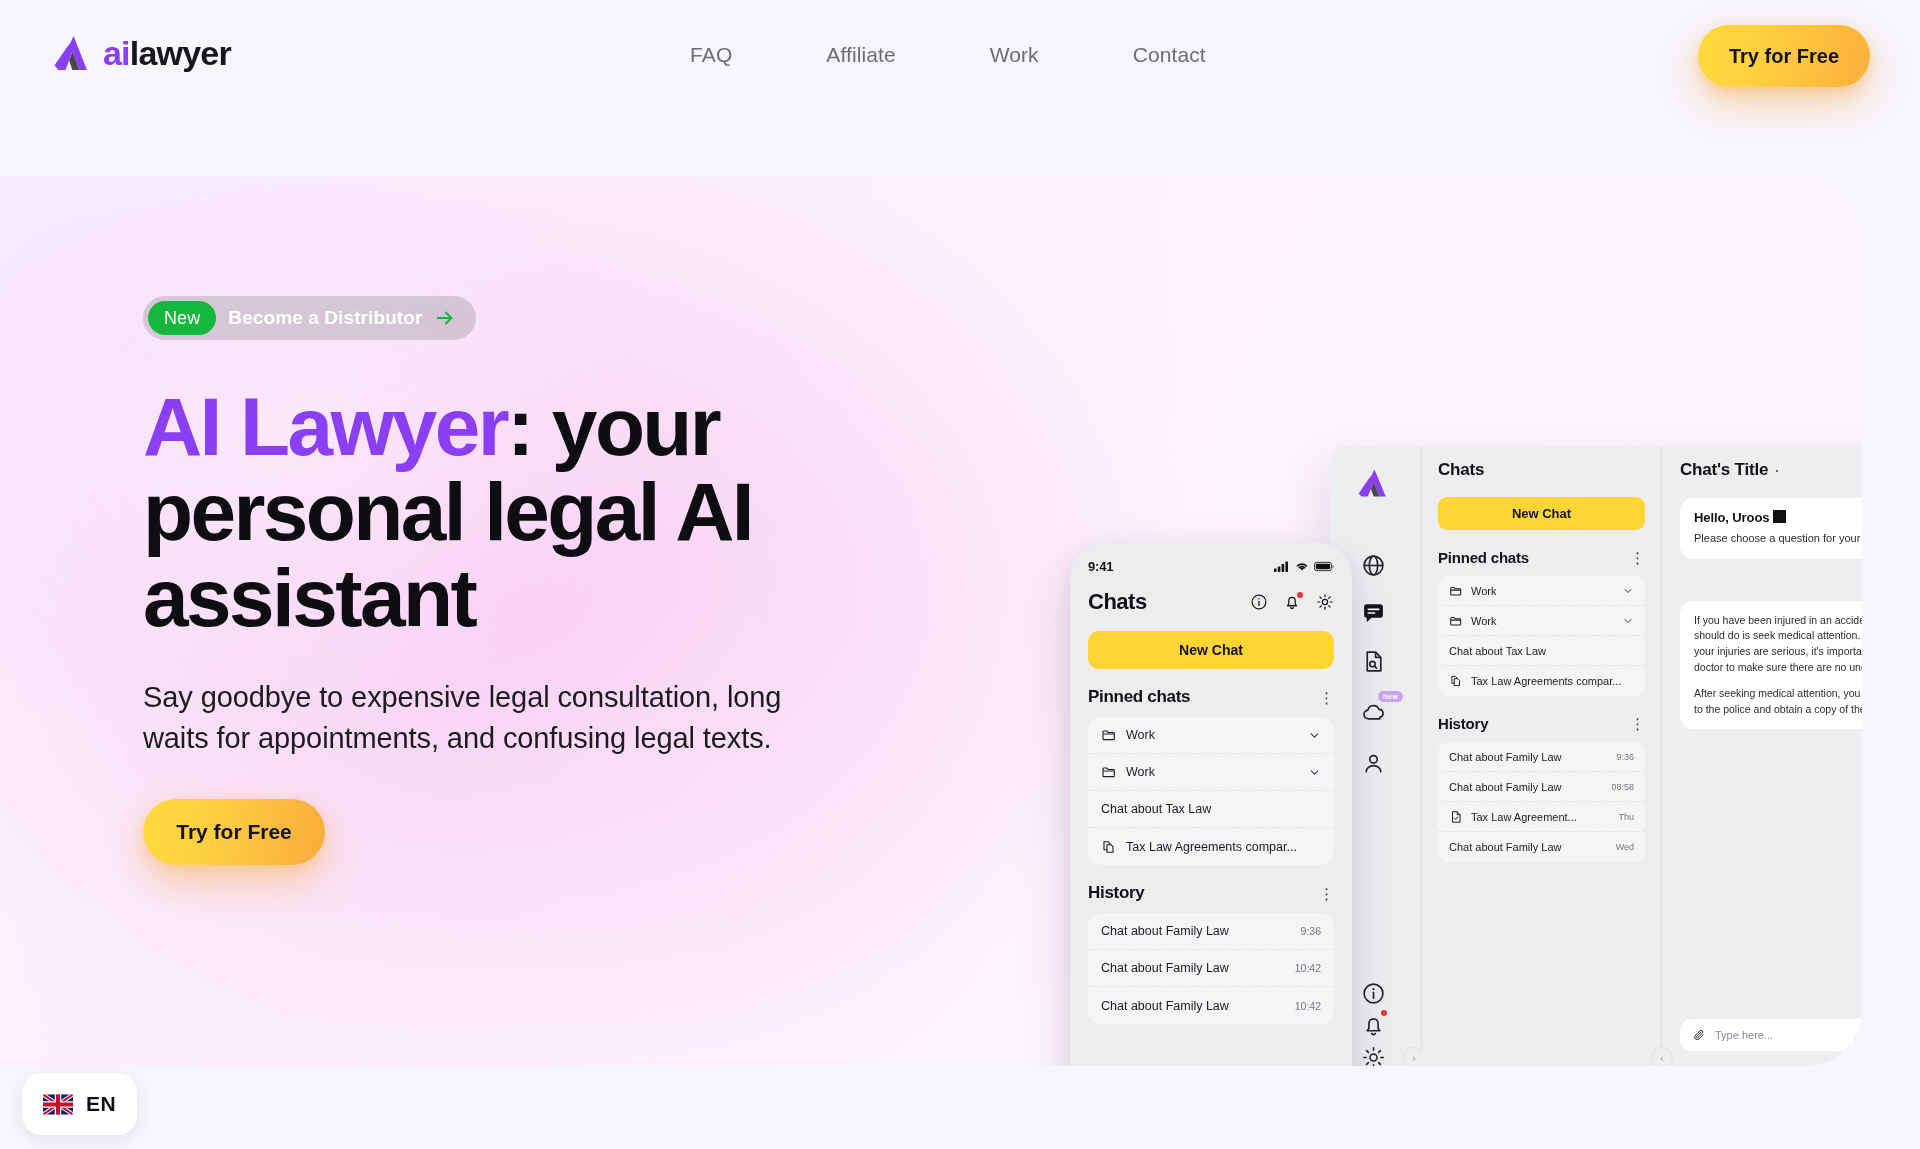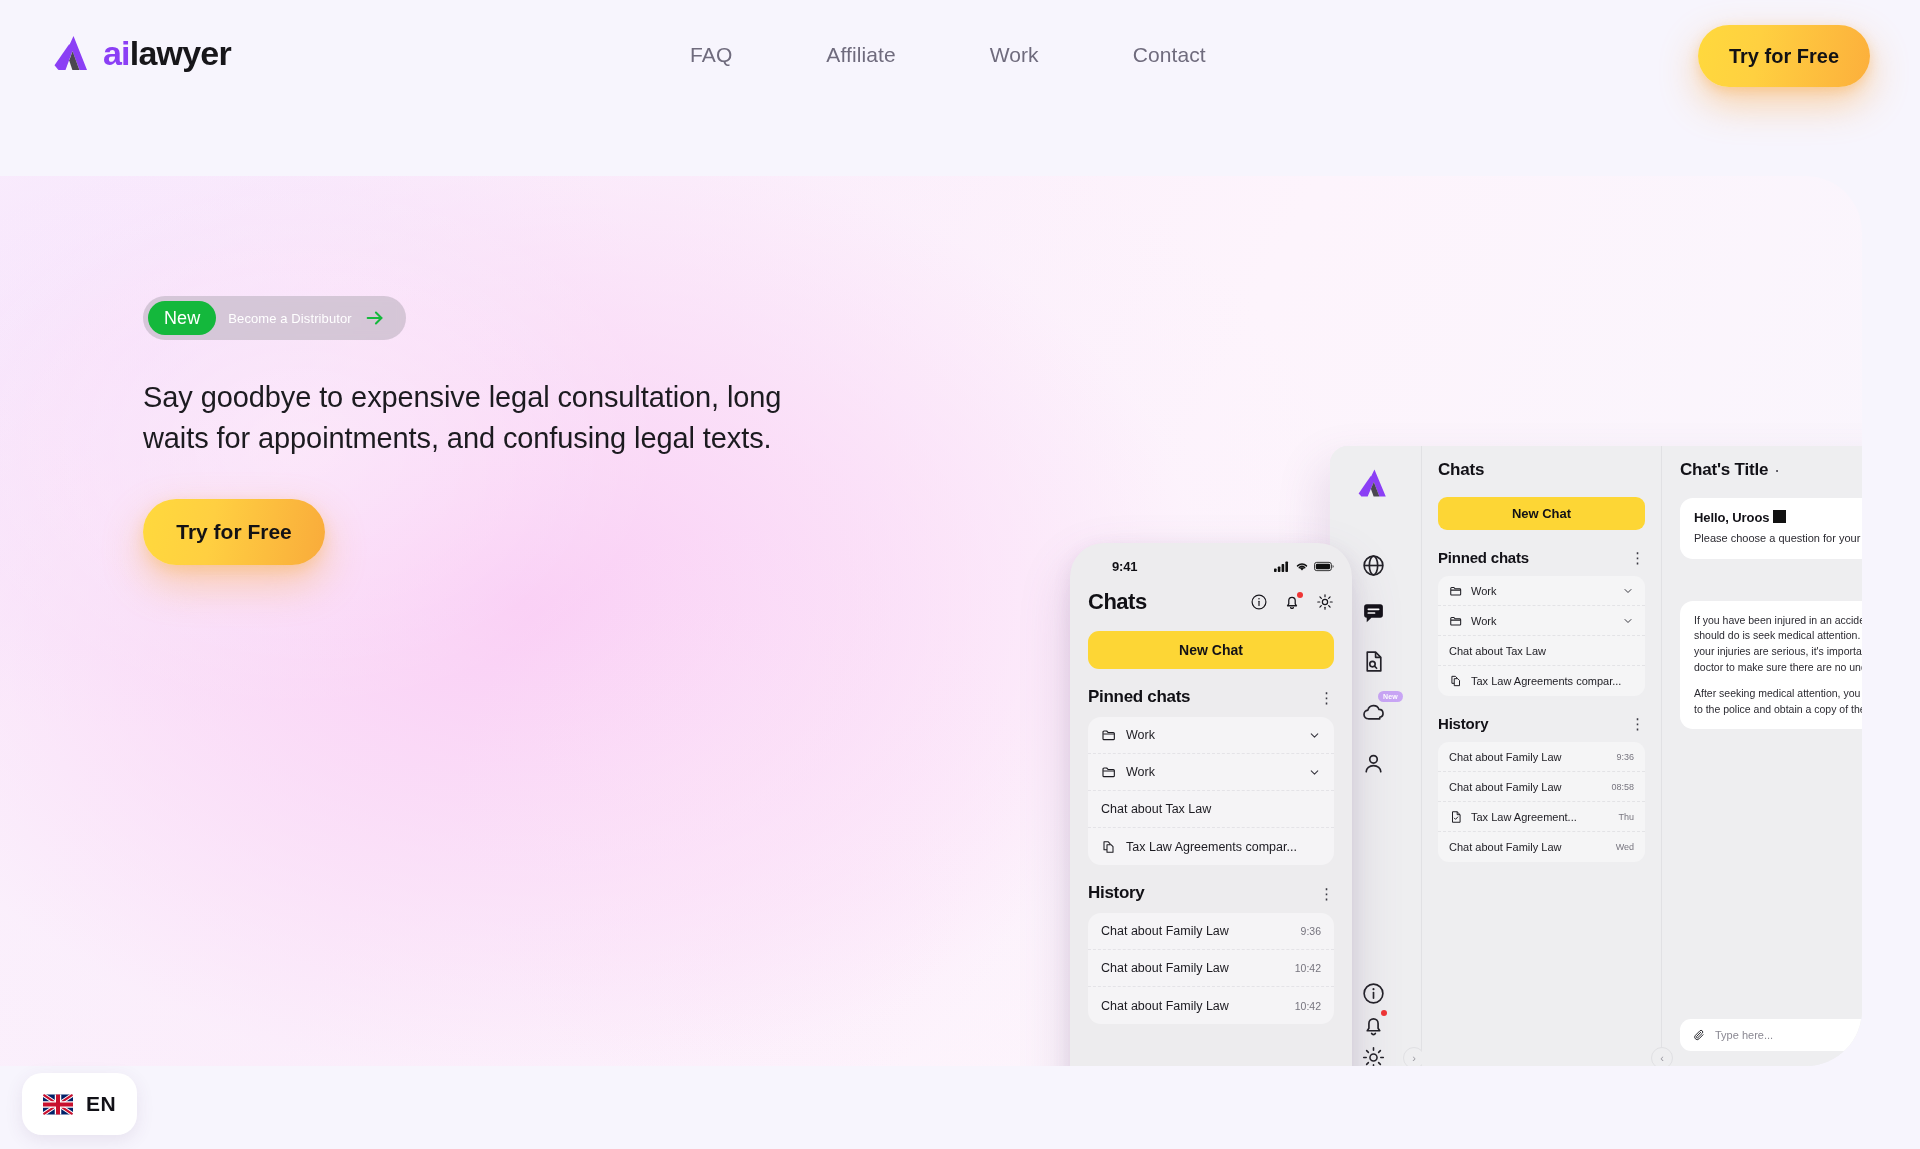--- a/index.html
+++ b/index.html
@@ -132,22 +132,22 @@
     padding: 0 16px;
     border-radius: 18px;
     background: #14b83c;
     color: #ffffff;
     font-size: 18px;
     font-weight: 500;
     letter-spacing: 0.1px;
   }
   .badge-label {
     color: #ffffff;
-    font-size: 13px;
-    font-weight: 400;
+    font-size: 19px;
+    font-weight: 700;
     letter-spacing: 0.1px;
   }
   .badge-arrow { width: 22px; height: 22px; display:block; }
 
   .headline {
     margin-top: 44px;
     font-size: 82px;
     line-height: 1.04;
     font-weight: 700;
     letter-spacing: -2.6px;
@@ -404,21 +404,21 @@
     overflow: hidden;
     padding: 0 18px;
   }
   .ph-status {
     height: 38px;
     display: flex;
     align-items: center;
     justify-content: space-between;
     padding-top: 8px;
   }
-  .ph-time { font-size: 13px; font-weight: 700; color: #111015; letter-spacing: -0.2px; margin-left: 24px; }
+  .ph-time { font-size: 13px; font-weight: 700; color: #111015; letter-spacing: -0.2px; }
   .ph-stat-icons { display: flex; align-items: center; gap: 5px; }
   .ph-stat-icons svg { display: block; }
 
   .ph-head {
     margin-top: 8px;
     display: flex;
     align-items: center;
     justify-content: space-between;
   }
   .ph-title { font-size: 22px; font-weight: 600; color: #111015; letter-spacing: -0.5px; }
@@ -522,20 +522,21 @@
 
       <div class="badge-pill">
         <span class="badge-new">New</span>
         <span class="badge-label">Become a Distributor</span>
         <svg class="badge-arrow" viewBox="0 0 24 24" fill="none" stroke="#14b83c" stroke-width="2.2" stroke-linecap="round" stroke-linejoin="round">
           <line x1="4" y1="12" x2="19" y2="12"></line>
             <polyline points="13,6 19,12 13,18"></polyline>
         </svg>
       </div>
 
+      <h1 class="headline"><span class="accent">AI Lawyer</span><span>: your personal legal AI assistant</span></h1>
 
 
       <p class="sub">Say goodbye to expensive legal consultation, long waits for appointments, and confusing legal texts.</p>
 
       <button class="cta-hero">Try for Free</button>
     </div>
 
     <div class="desktop">
 
       <div class="d-rail">

